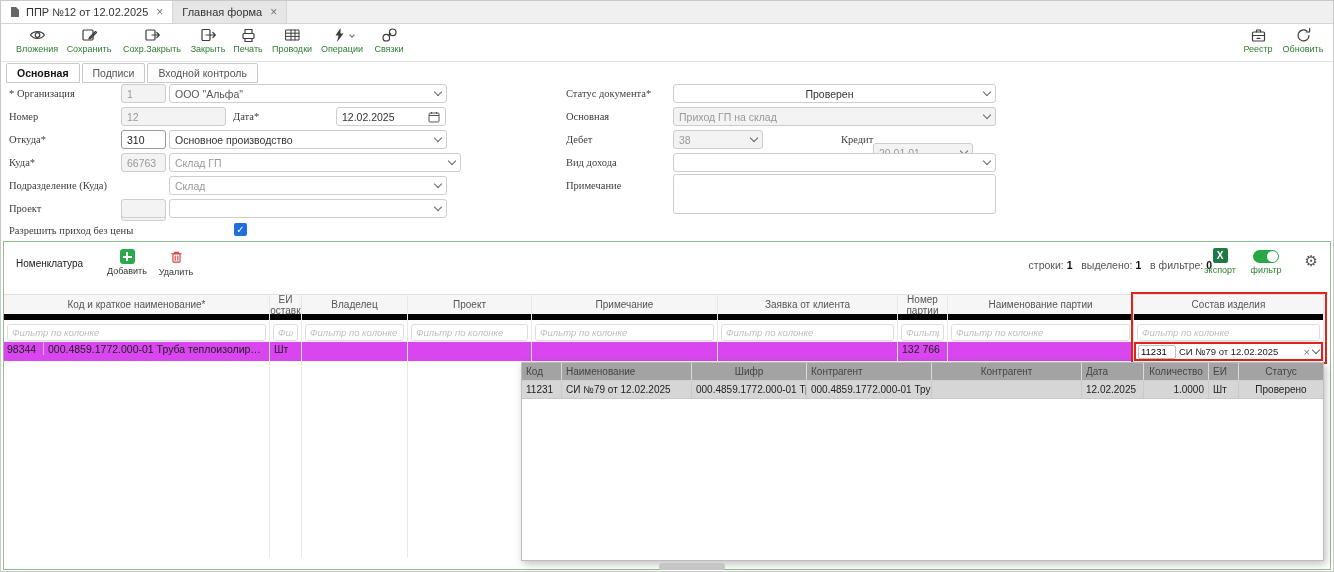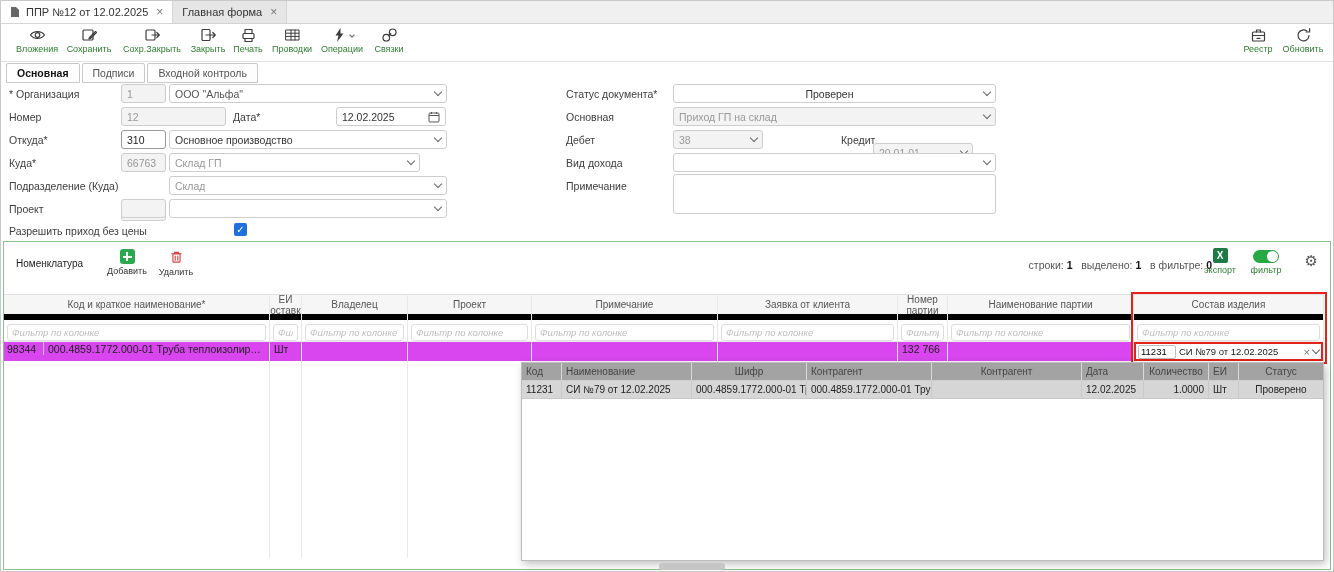--- a/index.html
+++ b/index.html
@@ -19,21 +19,21 @@
   .tbtn svg { width:17px; height:16px; stroke:#3c3c3c; fill:none; stroke-width:1.2; stroke-linecap:round; stroke-linejoin:round; }
   .tlabel { font-size:9px; color:#2e7d32; margin-top:1px; white-space:nowrap; }
   .iconrow { display:flex; align-items:center; gap:2px; height:16px; }
 
   
   .ftabs { position:absolute; top:62px; left:5px; display:flex; }
   .ftab { font-size:10.5px; color:#555; padding:3px 10px; border:1px solid #c9c9c9; background:#fdfdfd; margin-right:2px; border-radius:2px 2px 0 0; cursor:pointer; white-space:nowrap; }
   .ftab.active { font-weight:bold; color:#111; background:#fff; }
 
   
-  .flabel { position:absolute; font-size:10.5px; color:#3d3d3d; white-space:nowrap; }
+  .flabel { position:absolute; font-size:10.5px; color:#3d3d3d; white-space:nowrap;font-family:Liberation Serif, serif; }
   .fld { position:absolute; height:19px; border:1px solid #cdcdcd; border-radius:3px; background:#fff; font-size:10.5px; color:#333; display:flex; align-items:center; padding:0 5px; outline:none; }
   .fld.gray { background:#f3f3f3; color:#999; }
   .fld.graytext { color:#999; }
   .fld.strong { border-color:#9a9a9a; color:#222; }
   .combo { cursor:pointer; gap:4px; }
   .cval { overflow:hidden; white-space:nowrap; }
   .combo.ctr .cval { flex:1; text-align:center; }
   .chev { width:6px; height:6px; border-right:1.4px solid #666; border-bottom:1.4px solid #666; transform:rotate(45deg); margin-left:auto; flex:none; margin-top:-3px; }
   .chev.sm { width:4px; height:4px; margin:0; }
   .checkbox { position:absolute; width:13px; height:13px; background:#1f6fde; border-radius:2px; color:#fff; font-size:10px; font-weight:bold; display:flex; align-items:center; justify-content:center; cursor:pointer; }
@@ -207,21 +207,21 @@
 
   <span class="flabel" style="left:8px;top:133px">Откуда*</span>
   <input class="fld strong" style="left: 120px; top: 129px; width: 45px;" value="310">
   <div class="fld combo" style="left:168px;top:129px;width:278px">
     <span class="cval">Основное производство</span>
     <span class="chev"></span>
   </div>
 
   <span class="flabel" style="left:8px;top:156px">Куда*</span>
   <input class="fld gray" style="left: 120px; top: 152px; width: 45px;" value="66763">
-  <div class="fld combo graytext" style="left:168px;top:152px;width:251px">
+  <div class="fld combo graytext" style="left:168px;top:152px;width:292px">
     <span class="cval">Склад ГП</span>
     <span class="chev"></span>
   </div>
 
   <span class="flabel" style="left:8px;top:179px">Подразделение (Куда)</span>
   <input class="fld gray" style="left: 120px; top: 175px; width: 45px; margin-top: 26px;" value="326">
   <div class="fld combo graytext" style="left:168px;top:175px;width:278px">
     <span class="cval">Склад</span>
     <span class="chev"></span>
   </div>

